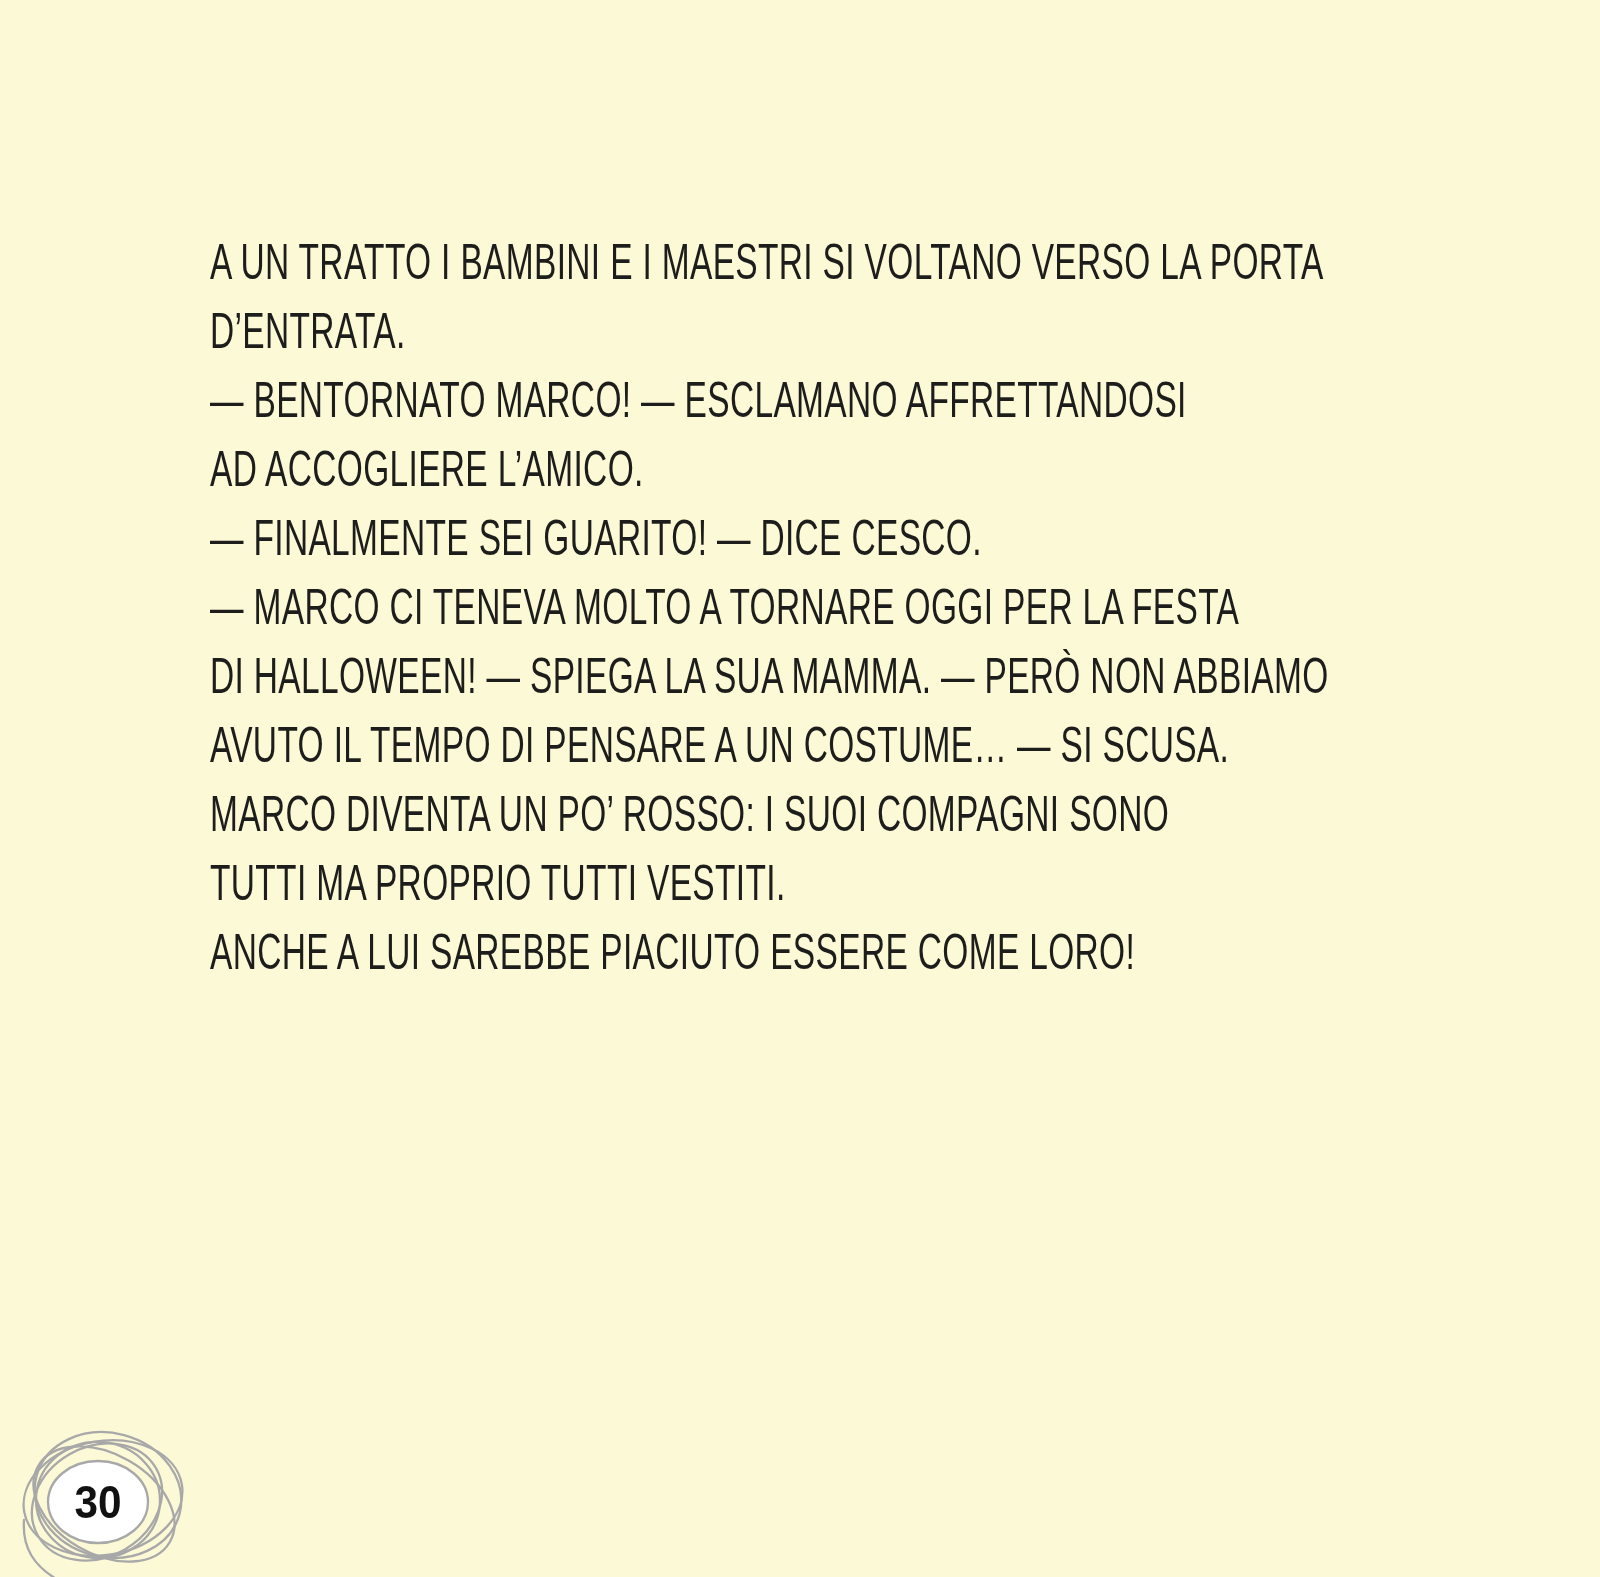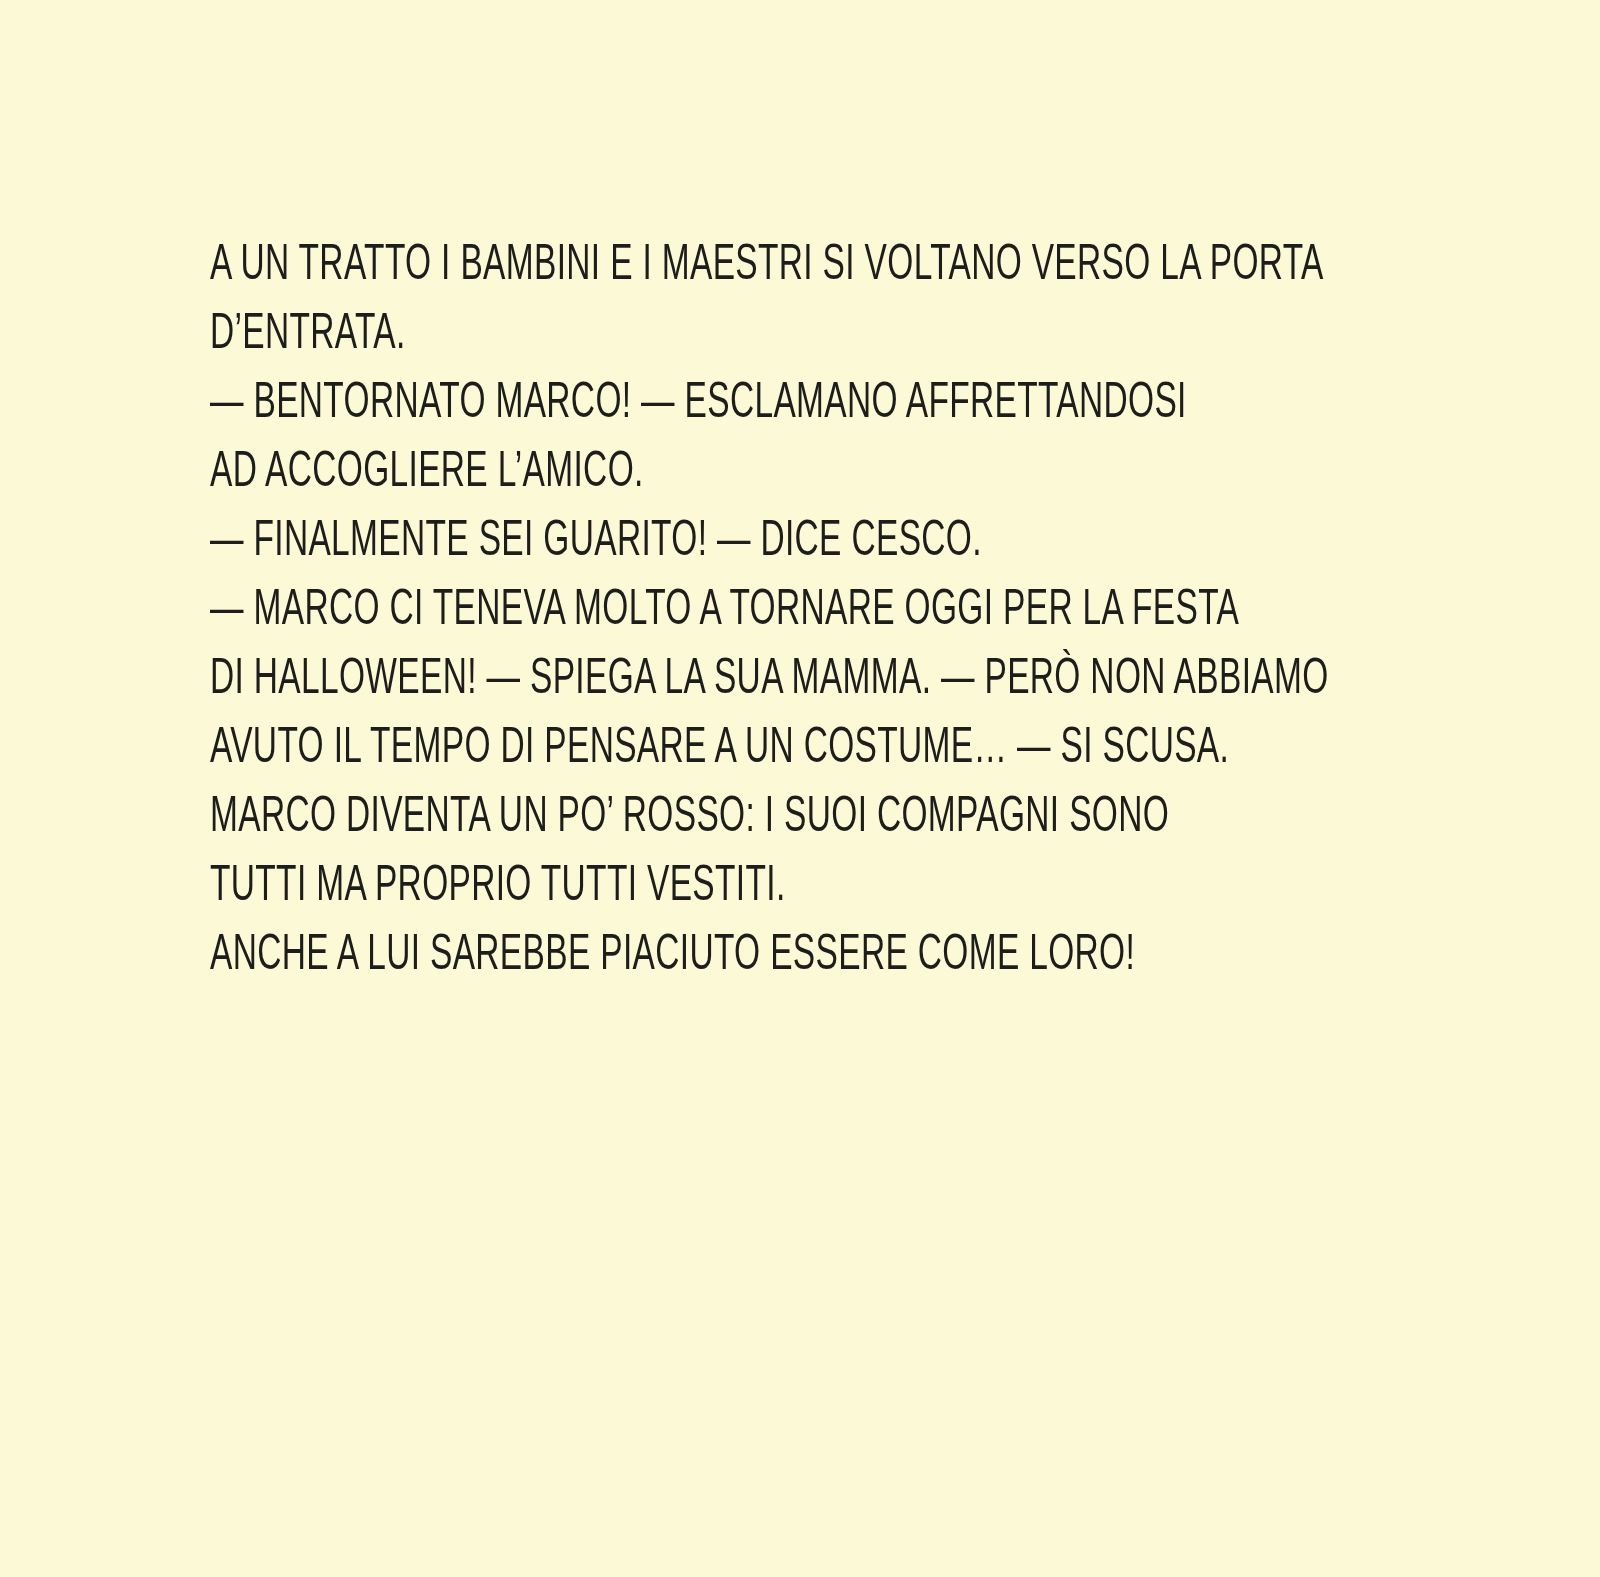--- a/index.html
+++ b/index.html
@@ -74,14 +74,28 @@
     <p class="line">AD ACCOGLIERE L’AMICO.</p>
     <p class="line">— FINALMENTE SEI GUARITO! — DICE CESCO.</p>
     <p class="line">— MARCO CI TENEVA MOLTO A TORNARE OGGI PER LA FESTA</p>
     <p class="line">DI HALLOWEEN! — SPIEGA LA SUA MAMMA. — PERÒ NON ABBIAMO</p>
     <p class="line">AVUTO IL TEMPO DI PENSARE A UN COSTUME… — SI SCUSA.</p>
     <p class="line">MARCO DIVENTA UN PO’ ROSSO: I SUOI COMPAGNI SONO</p>
     <p class="line">TUTTI MA PROPRIO TUTTI VESTITI.</p>
     <p class="line">ANCHE A LUI SAREBBE PIACIUTO ESSERE COME LORO!</p>
   </main>
 
+  <div class="page-number-wrap">
+    <svg width="210" height="157" viewBox="0 0 210 157">
+      <g fill="none" stroke="#A8A8A8" stroke-width="2.3" stroke-linecap="round">
+        <ellipse cx="103" cy="78" rx="80" ry="57" transform="rotate(-10 103 78)"></ellipse>
+        <ellipse cx="108" cy="75" rx="74" ry="62" transform="rotate(15 108 75)"></ellipse>
+        <ellipse cx="97" cy="82" rx="68" ry="55" transform="rotate(-30 97 82)"></ellipse>
+        <ellipse cx="104" cy="84" rx="76" ry="50" transform="rotate(30 104 84)"></ellipse>
+        <ellipse cx="98" cy="80" rx="62" ry="58" transform="rotate(5 98 80)"></ellipse>
+        <path d="M24,100 C22,128 34,146 58,160"></path>
+      </g>
+      <ellipse cx="98" cy="82" rx="50" ry="41" fill="#FFFFFF" stroke="#A8A8A8" stroke-width="2.3"></ellipse>
+    </svg>
+    <span class="page-number">30</span>
+  </div>
 
 </div>
 
 </body></html>

